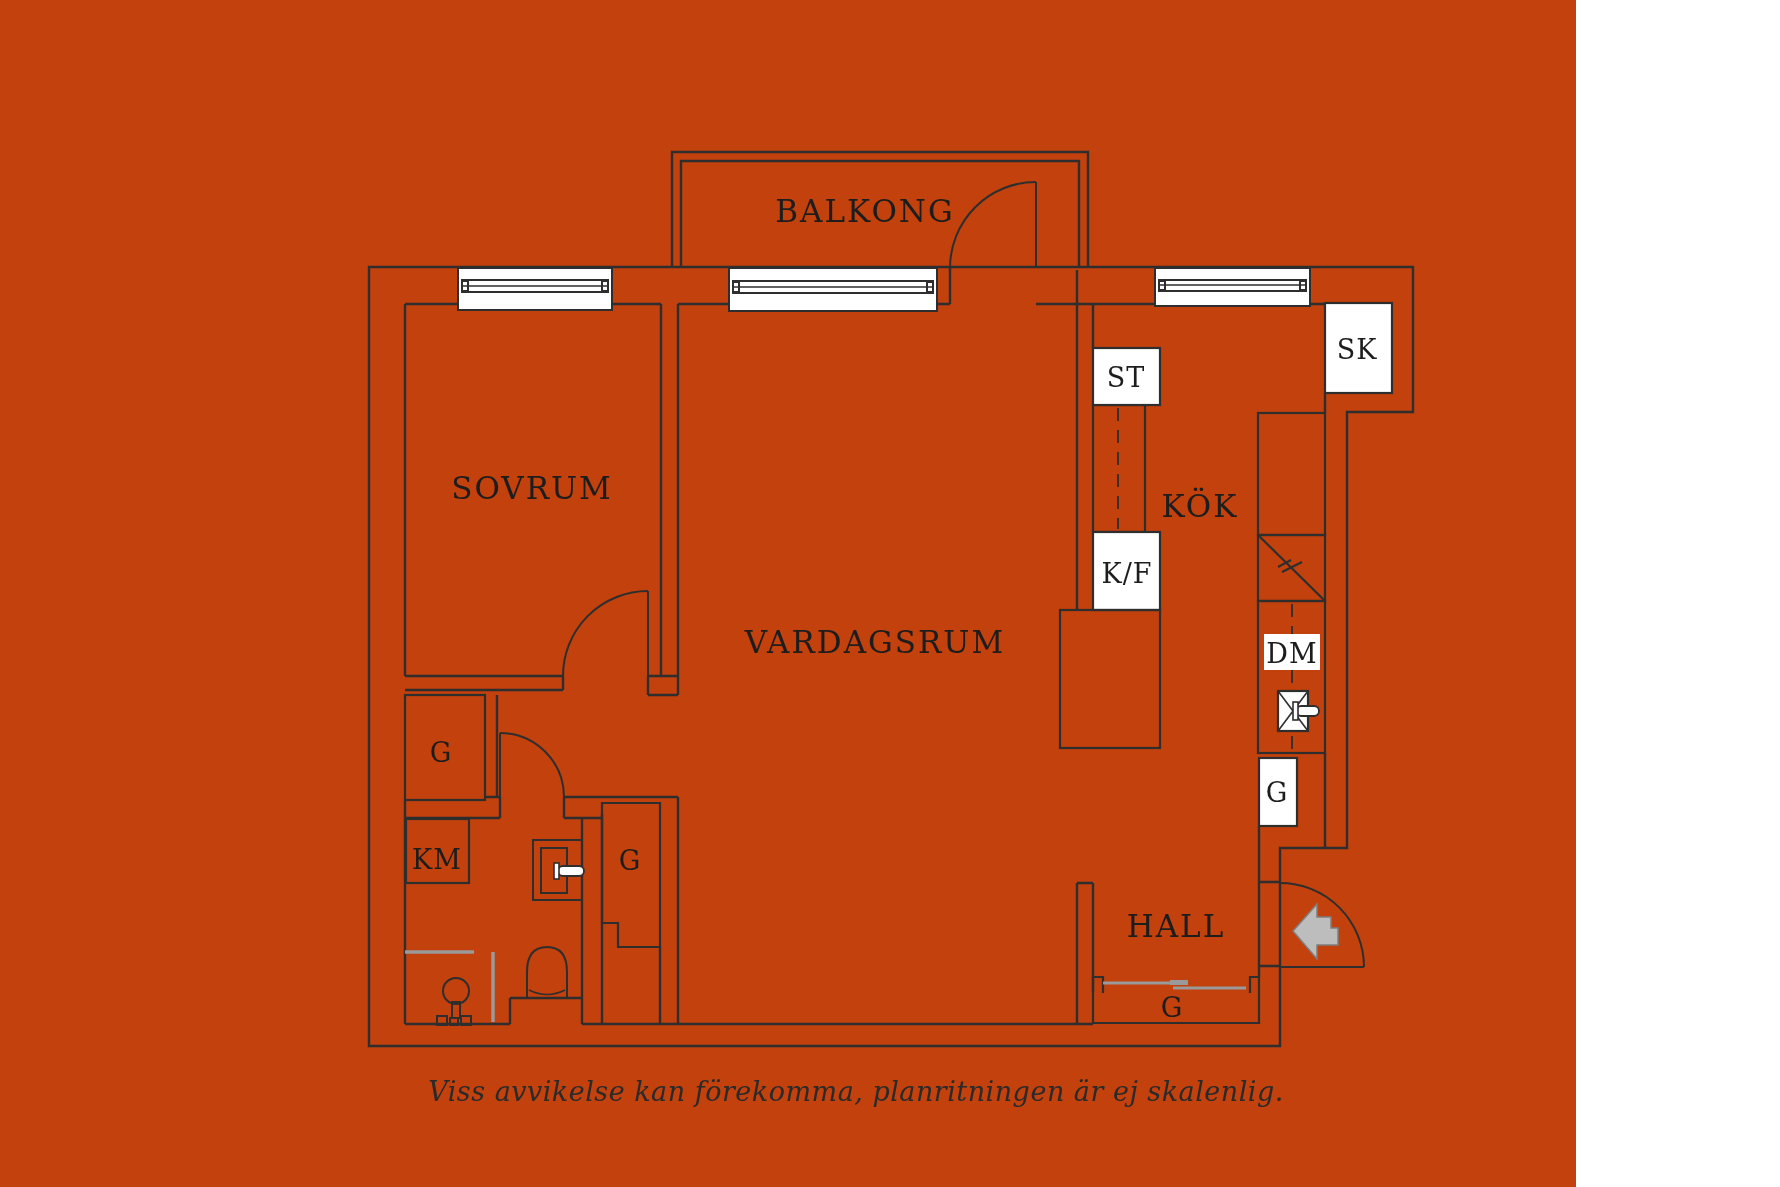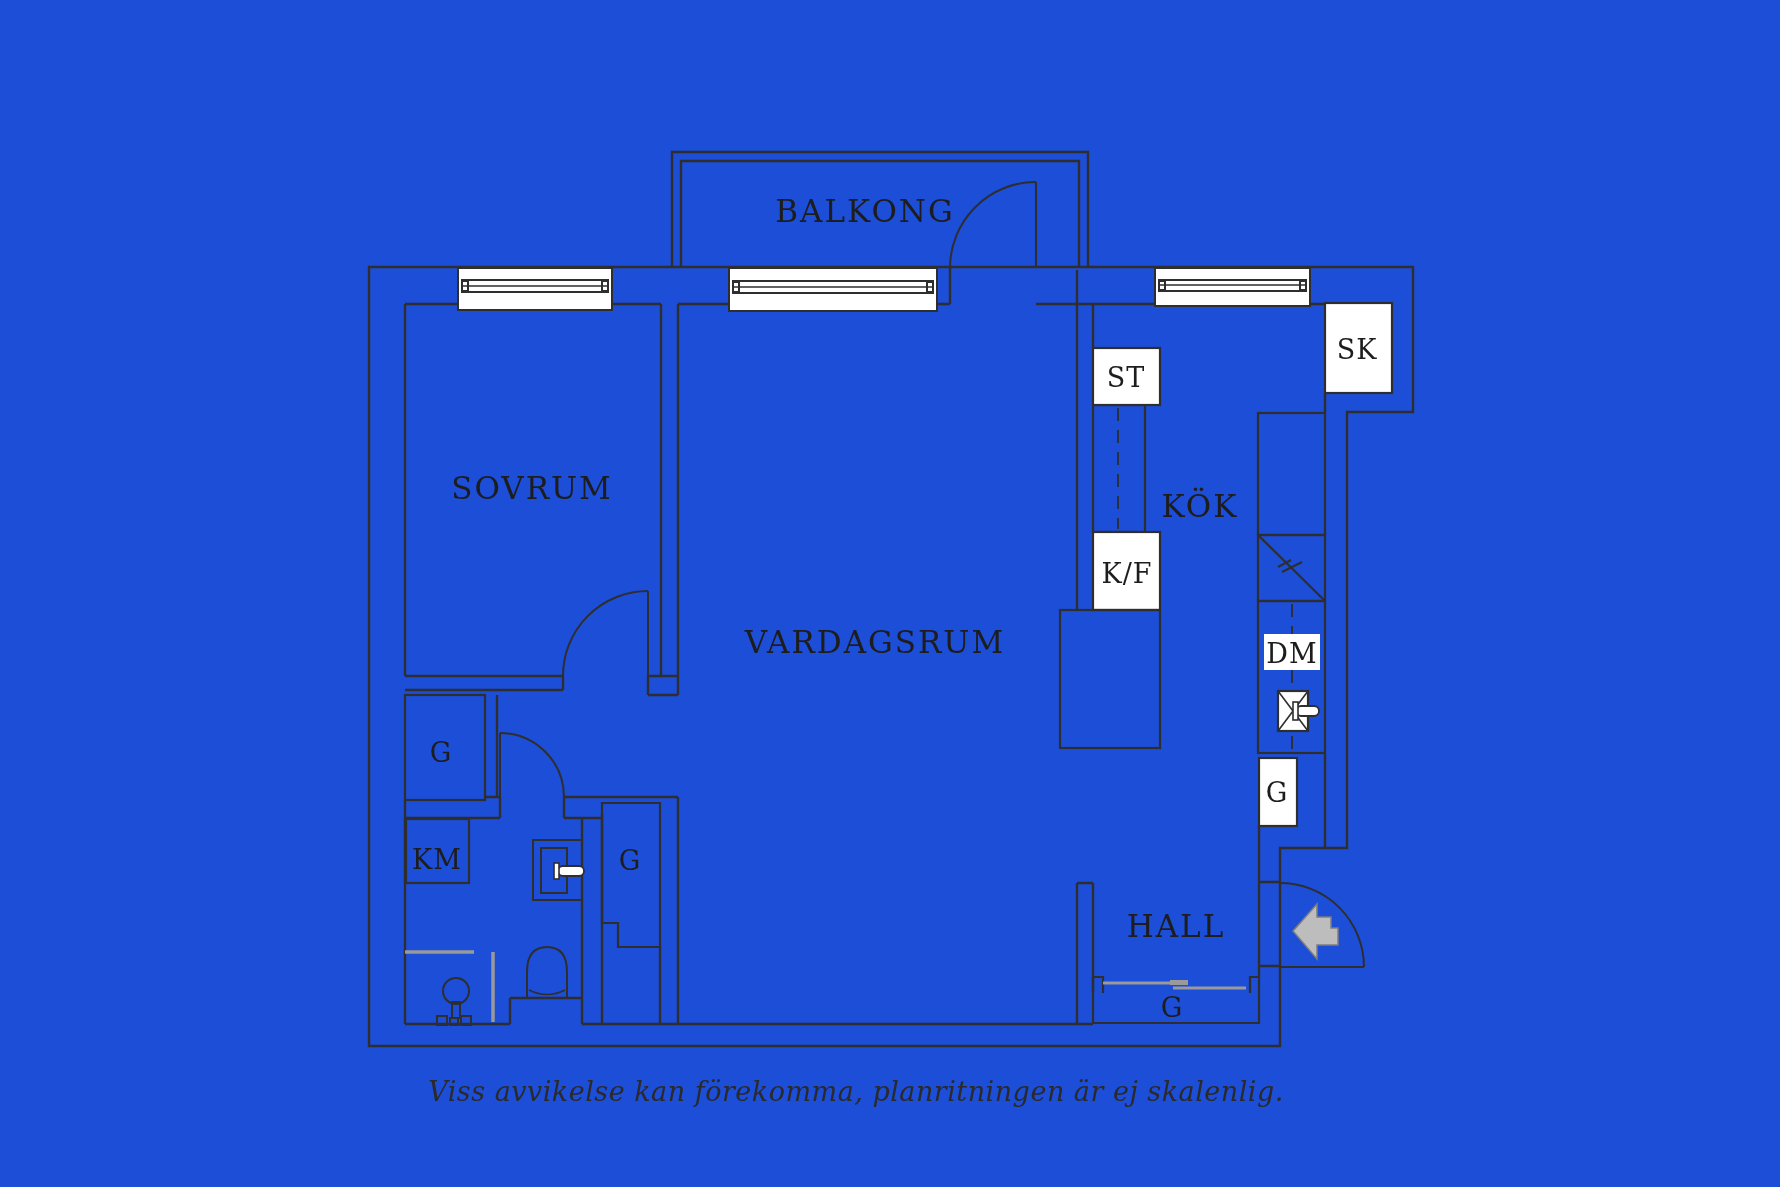--- a/index.html
+++ b/index.html
@@ -1,16 +1,16 @@
 <!DOCTYPE html>
 <html><head>
 <meta charset="utf-8">
 <style>
   html,body{margin:0;padding:0;background:#ffffff;}
-  #stage{position:relative;width:1780px;height:1187px;background:#1d4ed8;overflow:hidden;
+  #stage{position:relative;width:1576px;height:1187px;background:#c2410c;overflow:hidden;
          font-family:"DejaVu Serif", serif;}
   svg{position:absolute;left:0;top:0;}
   .room-label{font-size:31px;letter-spacing:2px;fill:#1d1d1d;}
   .small-label{font-size:27px;letter-spacing:1px;fill:#1d1d1d;}
   .caption{font-size:27px;font-style:italic;fill:#2a2a2a;letter-spacing:0.5px;}
   text{text-anchor:middle;}
 </style>
 </head>
 <body>
 

